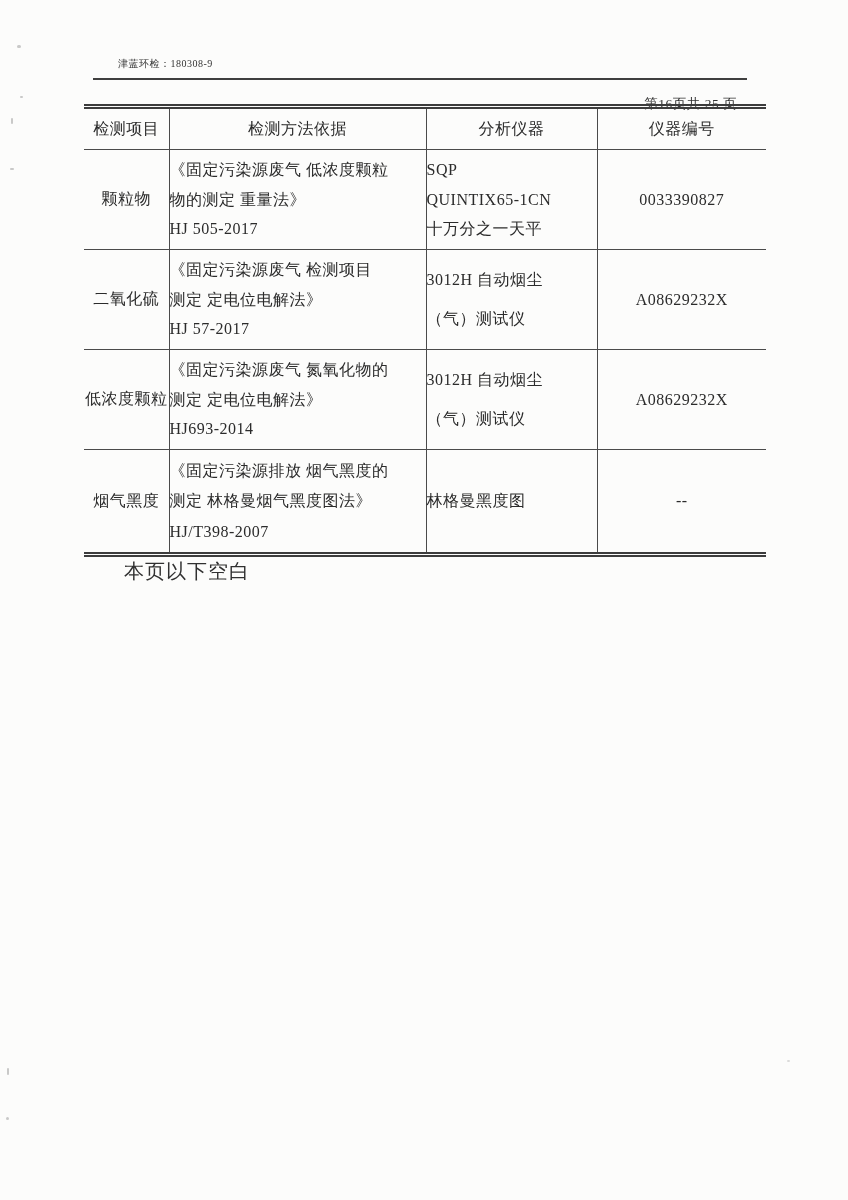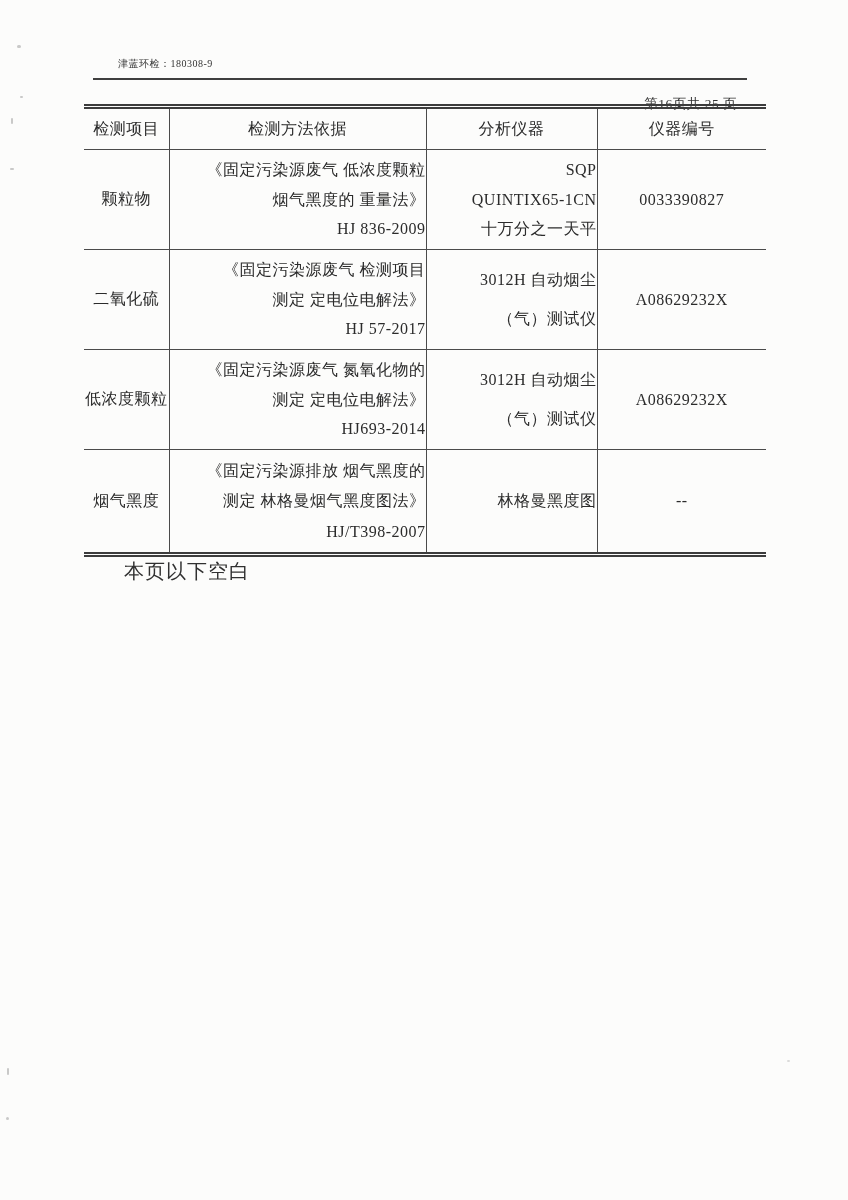--- a/index.html
+++ b/index.html
@@ -40,21 +40,21 @@
   .doc-table th:first-child,.doc-table td:first-child{border-left:none;}
   .doc-table th:last-child,.doc-table td:last-child{border-right:none;}
   .doc-table thead th{border-top:none;}
   .doc-table tr.r-last td{border-bottom:none;}
   .doc-table tr.r1 td{height:99px;}
   .doc-table tr.r2 td{height:99px;}
   .doc-table tr.r3 td{height:99px;}
   .doc-table tr.r4 td{height:102px;}
   .cell-stack{
     display:flex;flex-direction:column;justify-content:space-evenly;
-    align-items:flex-end;height:100%;width:100%;
+    align-items:flex-start;height:100%;width:100%;
   }
   .cell-stack .ln{line-height:1.25;white-space:nowrap;}
   .cell-stack .ln:empty{display:none;}
   .footer-note{
     position:absolute;left:124px;top:558px;
     font-size:20px;letter-spacing:1px;color:#303030;
   }
   .speck{position:absolute;background:#9f9f9f;border-radius:2px;opacity:.55;}
   .sp1{left:17px;top:45px;width:4px;height:3px;}
   .sp2{left:20px;top:96px;width:3px;height:2px;}
@@ -86,22 +86,22 @@
         <th>分析仪器</th>
         <th>仪器编号</th>
       </tr>
     </thead>
     <tbody>
       <tr class="r1">
         <td>颗粒物</td>
         <td>
           <div class="cell-stack">
             <div class="ln">《固定污染源废气 低浓度颗粒</div>
-            <div class="ln">烟气黑度的 重量法》</div>
-            <div class="ln">HJ 836-2009</div>
+            <div class="ln">物的测定 重量法》</div>
+            <div class="ln">HJ 505-2017</div>
           </div>
         </td>
         <td>
           <div class="cell-stack">
             <div class="ln">SQP</div>
             <div class="ln">QUINTIX65-1CN</div>
             <div class="ln">十万分之一天平</div>
           </div>
         </td>
         <td>0033390827</td>

